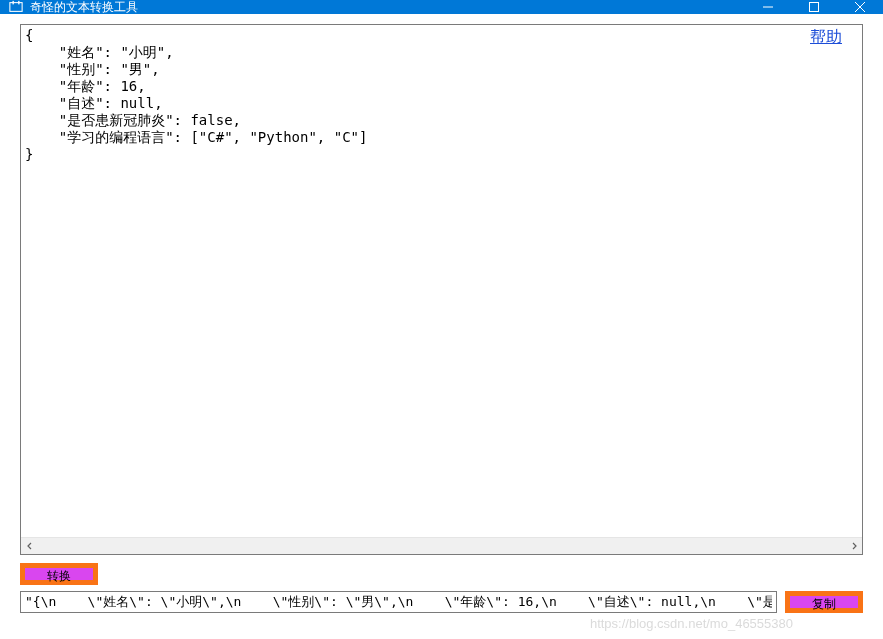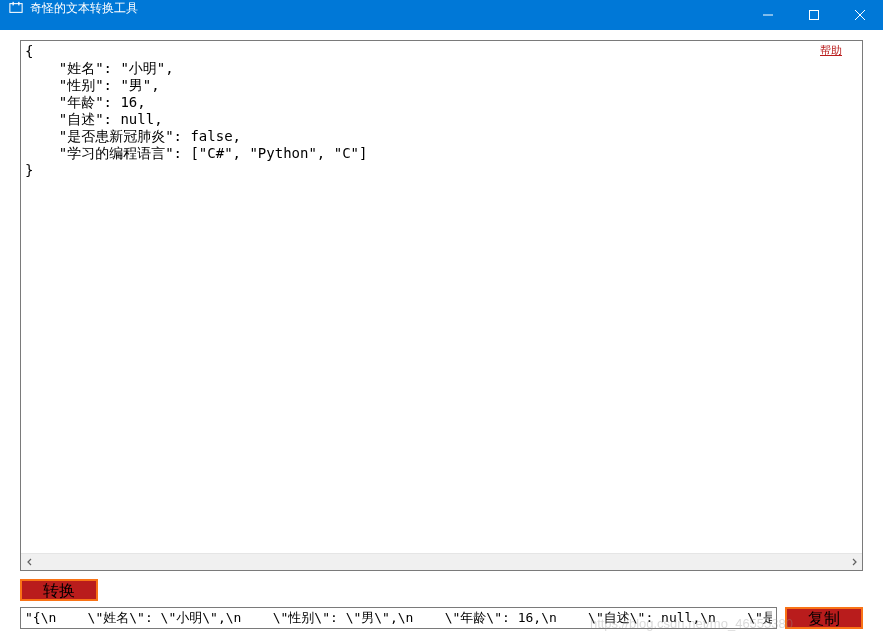--- a/index.html
+++ b/index.html
@@ -9,25 +9,25 @@
     }
     body {
       font-family: "Microsoft YaHei", "SimSun", sans-serif;
       font-size: 12px;
       background: #fff;
       width: 883px;
       height: 639px;
       overflow: hidden;
     }
     .titlebar {
-      height: 30px;
+      height: 14px;
       background: #0078d7;
       color: #fff;
       display: flex;
-      align-items: flex-start;
+      align-items: center;
       padding-left: 8px;
     }
     .titlebar-icon {
       width: 16px;
       height: 16px;
       margin-right: 6px;
       display: flex;
       align-items: center;
       justify-content: center;
     }
@@ -79,23 +79,23 @@
       line-height: 17px;
       padding: 2px 4px;
       white-space: pre;
       overflow: auto;
     }
     .help-link {
       position: absolute;
       top: 2px;
       right: 20px;
       text-decoration: underline;
-      font-size: 11px;
-      cursor: pointer;
-      color: #b91c1c;
+      font-size: 16px;
+      cursor: pointer;
+      color: #1d4ed8;
       z-index: 2;
     }
     .scrollbar-h {
       height: 17px;
       background: #f0f0f0;
       display: flex;
       align-items: center;
       border-top: 1px solid #e5e5e5;
     }
     .scroll-arrow {
@@ -112,23 +112,23 @@
       flex: 1;
       height: 100%;
     }
     .button-row {
       margin-top: 8px;
       display: flex;
     }
     .btn {
       height: 22px;
       padding: 0 18px;
-      background: #b91c1c;
-      border: 2px solid #f97316;
-      font-size: 16px;
+      background: #d946ef;
+      border: 5px solid #f97316;
+      font-size: 12px;
       font-family: "Microsoft YaHei", sans-serif;
       cursor: pointer;
       min-width: 78px;
     }
     .bottom-row {
       margin-top: 6px;
       display: flex;
       gap: 8px;
       align-items: center;
     }

